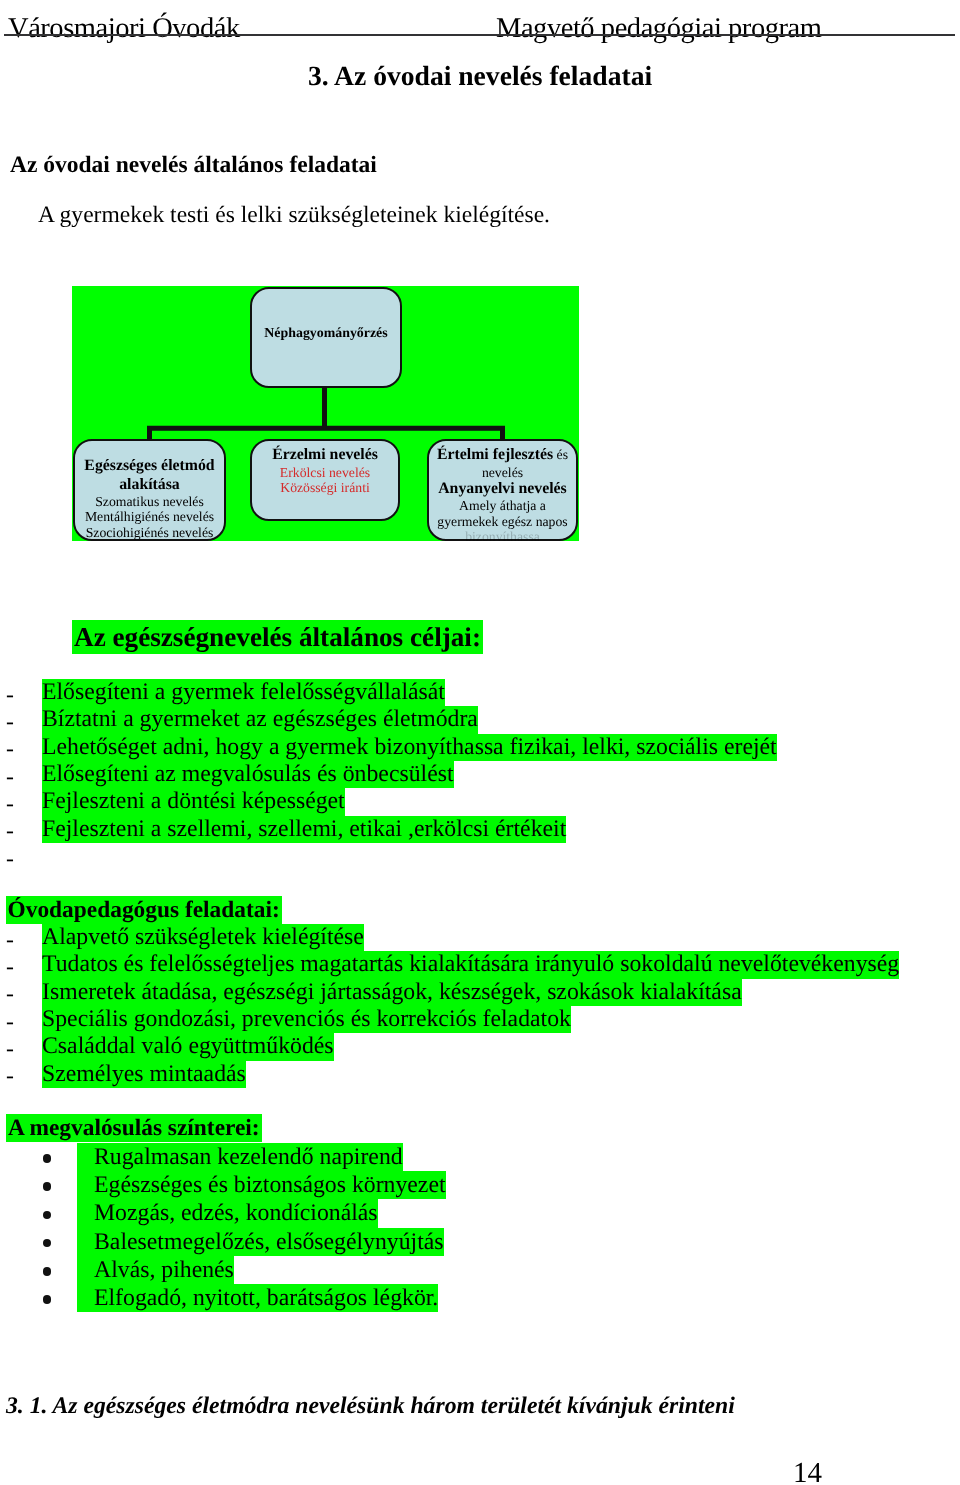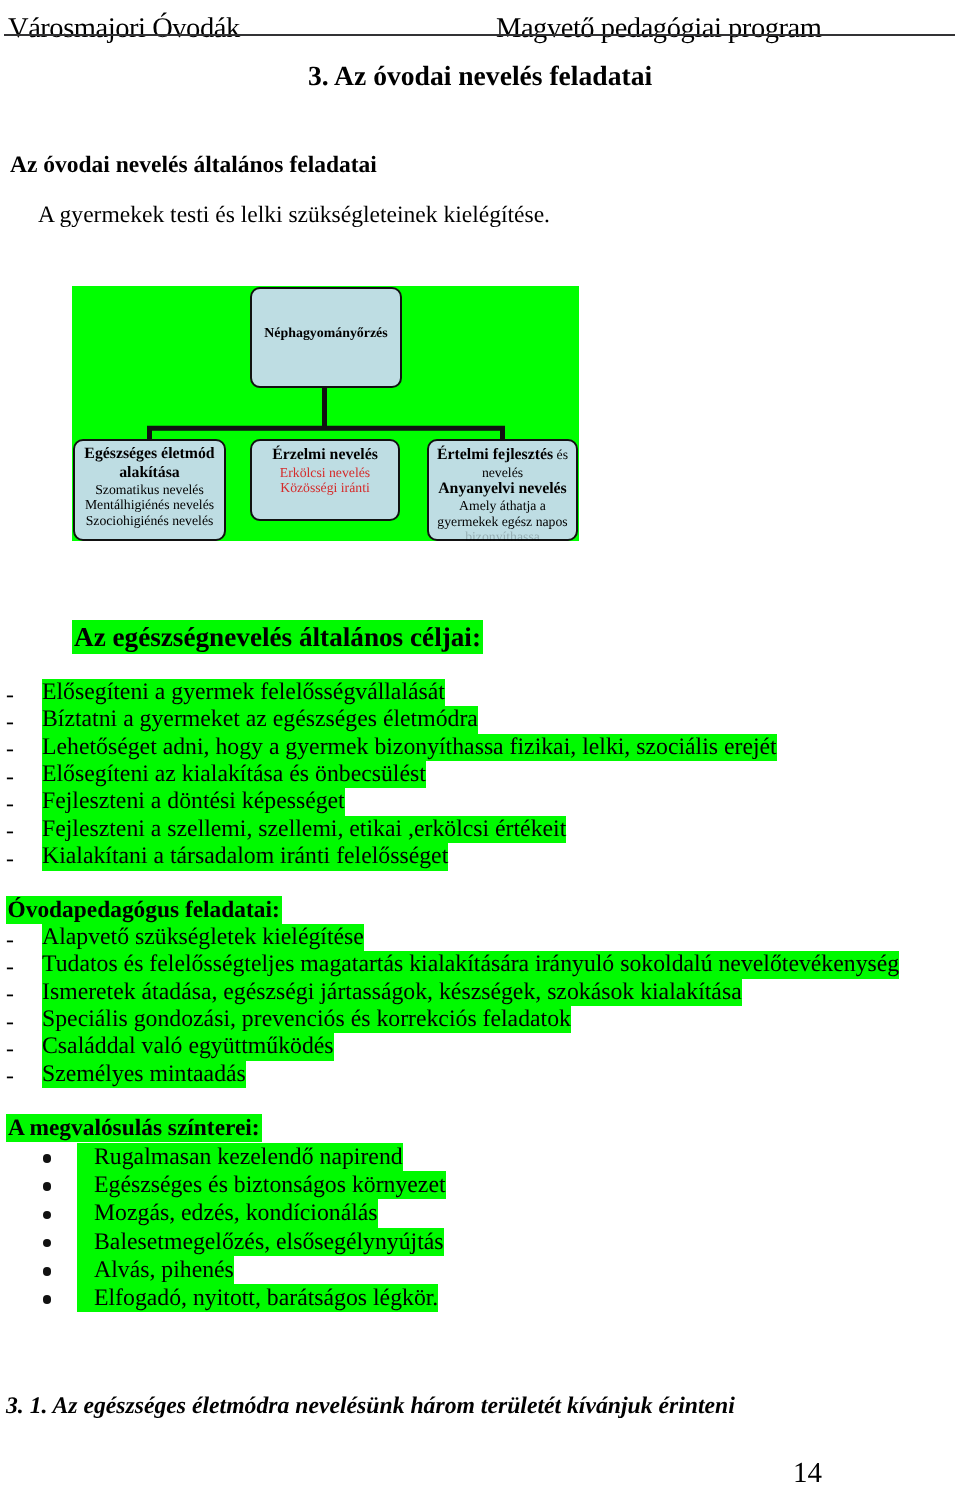--- a/index.html
+++ b/index.html
@@ -7,29 +7,29 @@
   .page{position:relative;width:960px;height:1485px;}
   .abs{position:absolute;white-space:nowrap;}
   .hdr{font-size:28.5px;line-height:1;letter-spacing:-0.45px;margin-top:12px;}
   .hrule{position:absolute;left:4px;top:33.8px;width:951px;height:2px;background:#333335;}
   .title{font-size:27.6px;font-weight:bold;}
   .sub{font-size:23.5px;font-weight:bold;}
   .body{font-size:23.55px;margin-left:29px;}
   .hl{background:var(--c-highlight,#00fa00);}
   .diagram{position:absolute;left:72px;top:286px;width:507px;height:255px;background:var(--c-diagram-bg,#00ff00);overflow:hidden;}
   .diagram-lines{position:absolute;left:0;top:0;}
-  .dbox{position:absolute;background:var(--c-box-fill,#bedde3);border:2.2px solid #111111;border-radius:10px;
+  .dbox{position:absolute;background:var(--c-box-fill,#bedde3);border:2.2px solid #111111;border-radius:19px;
         font-size:13.73px;line-height:15.4px;text-align:center;box-sizing:border-box;}
   .dline{white-space:nowrap;}
   .db{font-weight:bold;font-size:15.81px;line-height:18.5px;}
   .dred{color:var(--c-red,#d52b2b);}
   .dfaint{opacity:0.22;}
   .dbox-top{left:178px;top:1px;width:152px;height:101px;padding-top:36px;}
   .dbox-top .db{font-size:13.88px;}
-  .dbox1{left:1px;top:153px;width:153px;height:102px;padding-top:4px;}
+  .dbox1{left:1px;top:153px;width:153px;height:102px;padding-top:16px;}
   .dbox2{left:178px;top:153px;width:150px;height:82px;padding-top:5px;}
   .dbox3{left:355px;top:153px;width:151px;height:102px;padding-top:5px;}
   .s1head{font-size:27.2px;font-weight:bold;line-height:34px;}
   .s2head,.s3head{font-size:23.4px;font-weight:bold;line-height:28.3px;}
   .s1head .hl,.s2head .hl,.s3head .hl{display:inline-block;padding:0 2px;}
   .sect{position:absolute;left:0;width:960px;font-size:23.75px;}
   .li{position:relative;height:27.37px;white-space:nowrap;}
   .mk{position:absolute;left:6px;top:2.5px;line-height:27.37px;}
   .mkb{left:42.5px;top:11.2px;width:8.6px;height:8.6px;border-radius:50%;background:#111;font-size:0;line-height:0;}
   .li .hl{position:absolute;left:42px;top:0;height:27.37px;line-height:27.37px;display:inline-block;}
@@ -86,33 +86,32 @@
     <div class="li">
         <span class="mk">-</span>
         <span class="hl">Bíztatni a gyermeket az egészséges életmódra</span>
       </div>
     <div class="li">
         <span class="mk">-</span>
         <span class="hl">Lehetőséget adni, hogy a gyermek bizonyíthassa fizikai, lelki, szociális erejét</span>
       </div>
     <div class="li">
         <span class="mk">-</span>
-        <span class="hl">Elősegíteni az kialakítása és önbecsülést</span>
+        <span class="hl">Elősegíteni az megvalósulás és önbecsülést</span>
       </div>
     <div class="li">
         <span class="mk">-</span>
         <span class="hl">Fejleszteni a döntési képességet</span>
       </div>
     <div class="li">
         <span class="mk">-</span>
         <span class="hl">Fejleszteni a szellemi, szellemi, etikai ,erkölcsi értékeit</span>
       </div>
     <div class="li">
         <span class="mk">-</span>
-        <span class="hl">Kialakítani a társadalom iránti felelősséget</span>
       </div>
   </div>
 
   <div class="abs s2head" style="left:5.5px;top:896px"><span class="hl">Óvodapedagógus feladatai:</span></div>
 
   <div class="sect" style="top:924px">
     <div class="li">
         <span class="mk">-</span>
         <span class="hl">Alapvető szükségletek kielégítése</span>
       </div>

